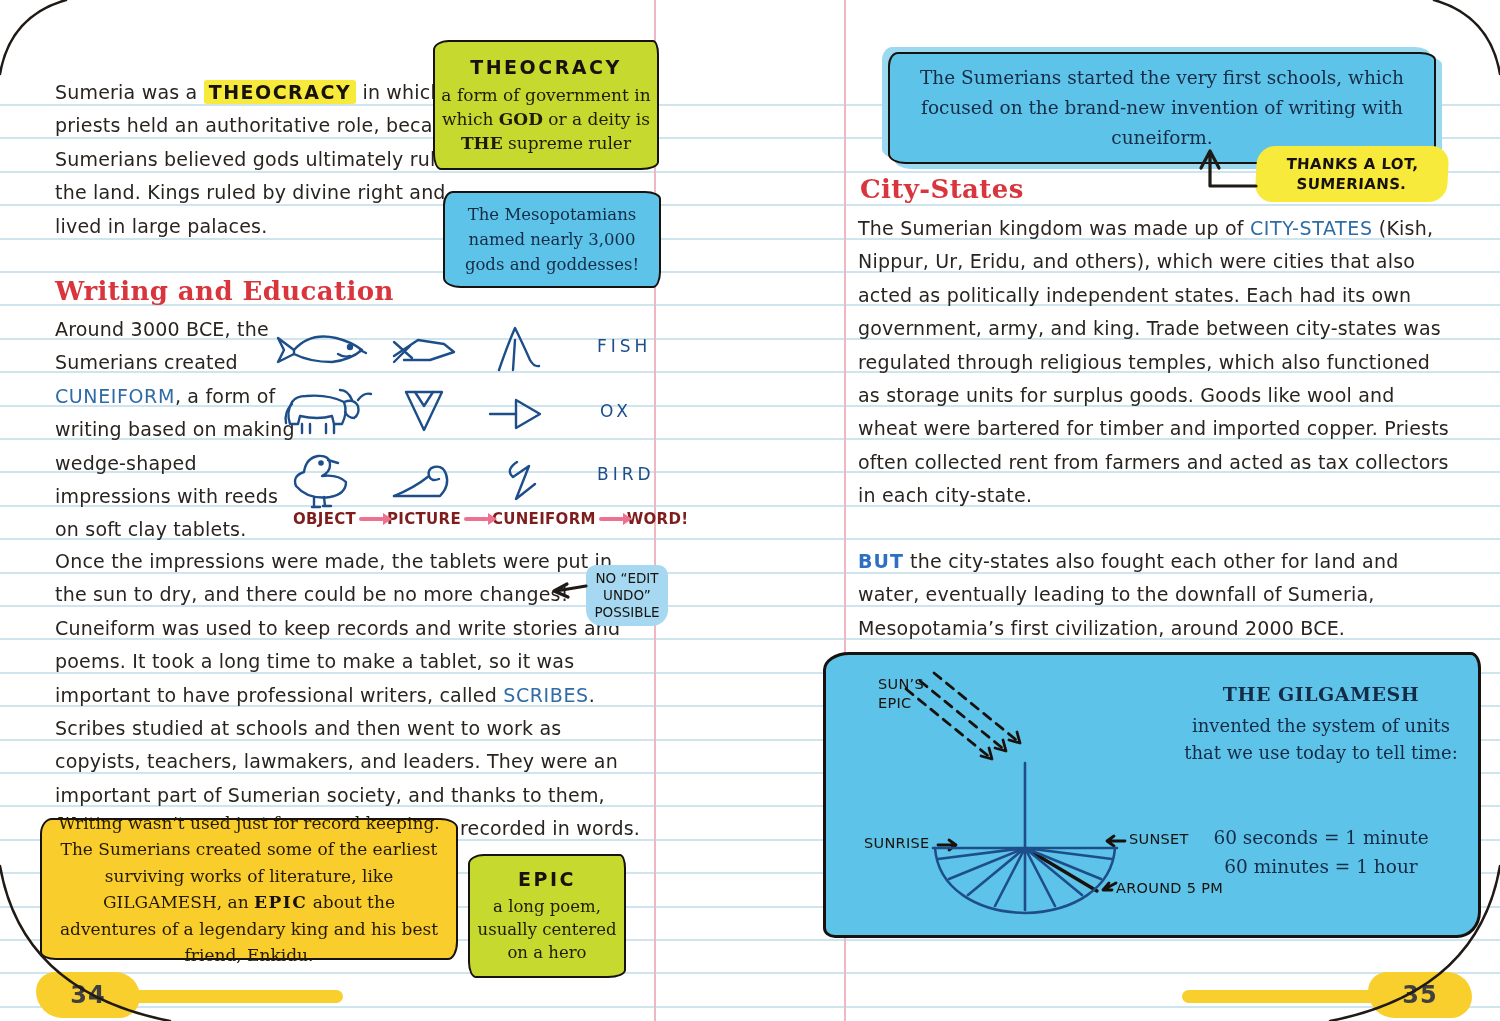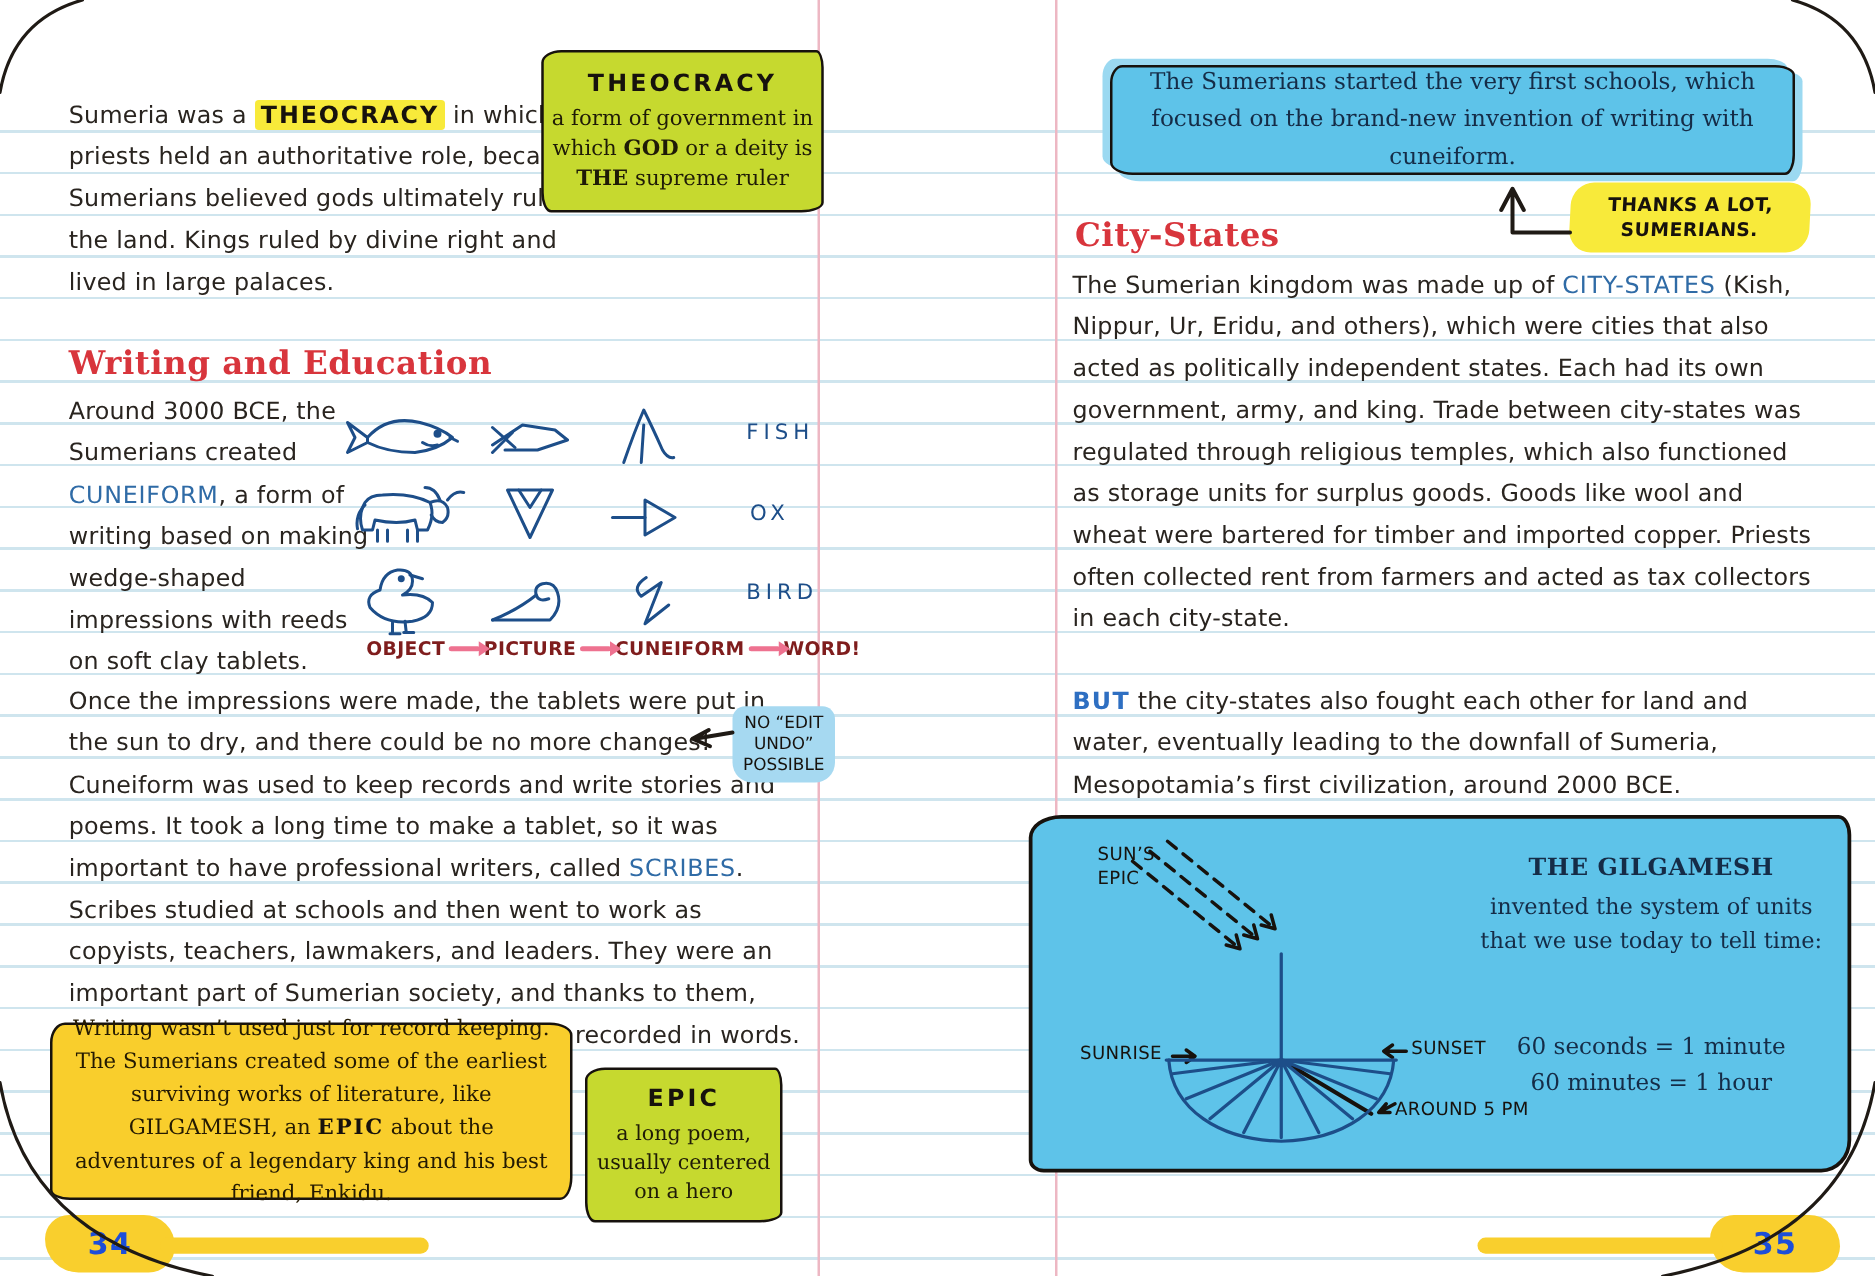--- a/index.html
+++ b/index.html
@@ -39,21 +39,21 @@
   .box{position:absolute;border:2.5px solid #17120d;box-sizing:border-box;
        display:flex;flex-direction:column;justify-content:center;text-align:center;}
   .serif{font-family:"DejaVu Serif",serif;}
   .green-box{background:#c6d92f;border-radius:16px 6px 18px 8px/10px 14px 8px 16px;color:#1f1b07;}
   .blue-box{background:#5ec3e9;border-radius:10px 16px 8px 18px/14px 8px 16px 10px;color:#152c47;padding-left:46px;}
   .yellow-box{background:#f9ce2c;border-radius:12px 18px 10px 16px/16px 10px 18px 8px;color:#241a02;}
   .def-title{font-family:"DejaVu Sans",sans-serif;font-weight:bold;letter-spacing:2.5px;
              font-size:19px;color:#17120d;margin-bottom:4px;}
   .theocracy-box{left:433px;top:40px;width:226px;height:130px;padding:8px 6px;font-size:17px;line-height:24px;}
   .meso-box{left:443px;top:191px;width:218px;height:97px;font-size:16.5px;line-height:25px;padding:4px 8px;}
-  .schools-box{left:888px;top:52px;width:548px;height:88px;font-size:18.5px;line-height:30px;padding:8px 20px;
+  .schools-box{left:888px;top:52px;width:548px;height:112px;font-size:18.5px;line-height:30px;padding:8px 20px;
                box-shadow:-6px -5px 0 0 #9bd9f1,6px 5px 0 0 #9bd9f1;text-align:center;}
   .literature-box{left:40px;top:818px;width:418px;height:142px;font-size:17px;line-height:26.5px;padding:6px 14px;}
   .epic-box{left:468px;top:854px;width:158px;height:124px;padding:6px 6px;font-size:16.5px;line-height:23px;}
 
   
   .picto-svg{position:absolute;left:272px;top:316px;}
   .glyph-word{position:absolute;font-size:17px;color:#1d4e89;letter-spacing:4px;}
   .w-fish{left:597px;top:336px;}
   .w-ox{left:600px;top:401px;}
   .w-bird{left:597px;top:464px;}
@@ -67,21 +67,21 @@
 
   
   .note-blob{position:absolute;left:586px;top:565px;width:78px;padding:5px 2px;background:#a6d9f1;
              border-radius:10px 10px 16px 16px;text-align:center;font-size:13.5px;line-height:17px;
              color:#17120d;}
   .thanks-blob{position:absolute;left:1256px;top:146px;width:192px;height:56px;background:#f8ea3a;
              border-radius:18px;display:flex;flex-direction:column;justify-content:center;text-align:center;
              font-size:15px;font-weight:bold;letter-spacing:.4px;transform:skewX(-3deg);color:#17120d;line-height:20px;}
   .page-num-blob{position:absolute;width:104px;height:46px;background:#f9cf2d;
              border-radius:20px 26px 22px 28px;display:flex;align-items:center;justify-content:center;
-             font-size:24px;font-weight:bold;letter-spacing:1px;color:#1d4ed8;}
+             font-size:24px;font-weight:bold;letter-spacing:1px;color:#404040;}
   .pn-left{left:36px;top:972px;}
   .pn-right{left:1368px;top:972px;}
   .pn-streak{position:absolute;height:13px;background:#f9cf2d;border-radius:7px;top:990px;}
   .s-left{left:128px;width:215px;}
   .s-right{left:1182px;width:196px;}
 
   
   .sundial-panel{left:823px;top:652px;width:658px;height:286px;border-width:3px;
                  border-radius:26px 10px 24px 12px/18px 16px 26px 10px;display:block;text-align:left;}
   .sundial-svg{position:absolute;left:0;top:0;}
@@ -106,20 +106,23 @@
   <div class="margin-line ml-2"></div>
 
   <section>
     <p class="hand intro"><span>Sumeria was a </span><span class="marker-highlight">THEOCRACY</span><span> in which priests held an authoritative role, because Sumerians believed gods ultimately ruled the land. Kings ruled by divine right and lived in large palaces.</span></p>
 
     <div class="box green-box theocracy-box">
       <div class="def-title">THEOCRACY</div>
       <div class="serif"><span>a form of government in which </span><span class="b">GOD</span><span> or a deity is </span><span class="b">THE</span><span> supreme ruler</span></div>
     </div>
 
+    <div class="box blue-box meso-box serif">
+      <div>The Mesopotamians named nearly 3,000 gods and goddesses!</div>
+    </div>
 
     <h2 class="red-heading h-writing">Writing and Education</h2>
 
     <p class="hand cune-para"><span>Around 3000 BCE, the Sumerians created </span><span class="blue-term">CUNEIFORM</span><span>, a form of writing based on making wedge-shaped impressions with reeds on soft clay tablets.</span></p>
 
     <svg class="picto-svg" width="315" height="195" viewBox="0 0 315 195">
       <g stroke="#1d4e89" stroke-width="2.4" fill="none" stroke-linecap="round" stroke-linejoin="round">
 
         <g>
           <path d="M22 34 Q38 16 64 22 Q80 26 90 34 Q78 44 60 46 Q38 46 22 38 Z"></path>

